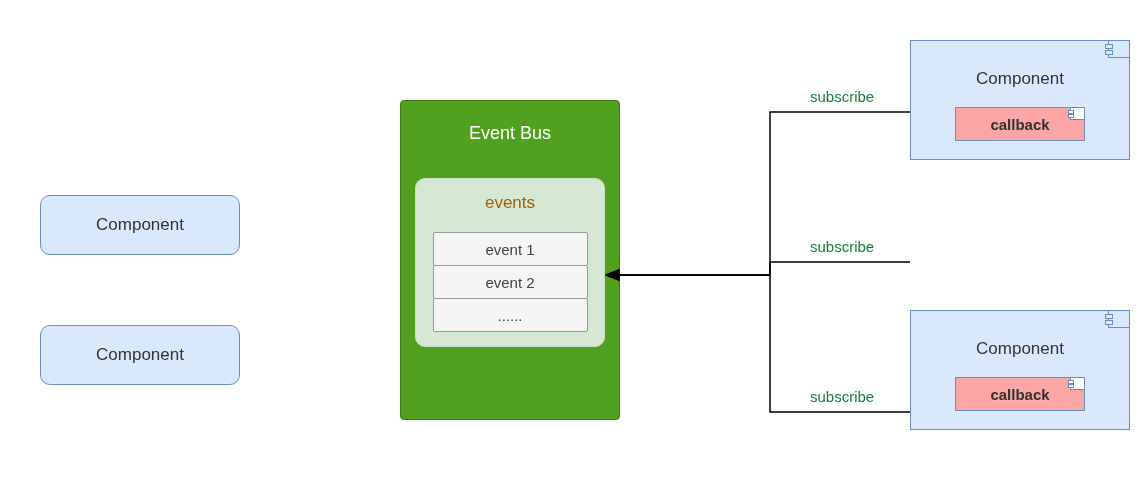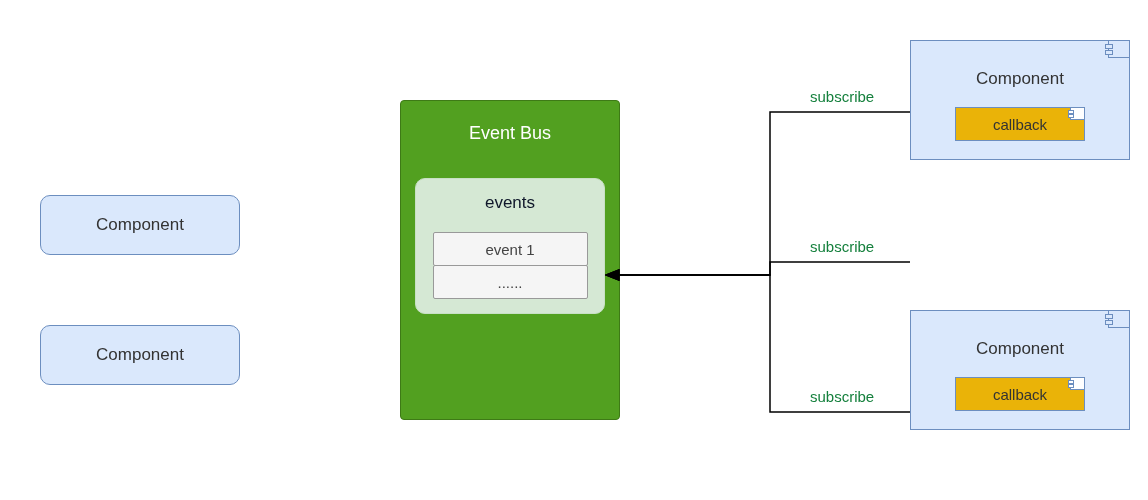--- a/index.html
+++ b/index.html
@@ -49,21 +49,21 @@
     background: #d5e8d4;
     border: 1px solid #c8e0c5;
     border-radius: 10px;
     width: 190px;
     padding: 14px 10px 14px 10px;
     display: flex;
     flex-direction: column;
     align-items: center;
   }
   .events-label {
-    color: #0f172a;
+    color: #a16207;
     font-size: 17px;
     margin-bottom: 20px;
   }
   .event-row {
     width: 155px;
     height: 34px;
     background: #f5f5f5;
     border: 1px solid #999;
     border-radius: 2px;
     display: flex;
@@ -111,28 +111,29 @@
   .uml-tab::after { top: 9px; }
   .component-card-title {
     margin-top: 28px;
     font-size: 17px;
     color: #333;
   }
   .callback-box {
     margin-top: 18px;
     width: 130px;
     height: 34px;
-    background: #eab308;
+    background: #fca5a5;
     border: 1px solid #6c8ebf;
     display: flex;
     align-items: center;
     justify-content: center;
     font-size: 15px;
     color: #333;
     position: relative;
+    font-weight: bold;
   }
   .callback-tab {
     position: absolute;
     top: -1px;
     right: -1px;
     width: 15px;
     height: 13px;
     background: #ffffff;
     border: 1px solid #6c8ebf;
   }
@@ -171,20 +172,21 @@
 </div>
 <div class="abs component-plain" style="left:40px; top:325px;">
   <span>Component</span>
 </div>
 
 <div class="abs event-bus" style="left:400px; top:100px;">
   <div class="event-bus-title">Event Bus</div>
   <div class="events-box">
     <div class="events-label">events</div>
     <div class="event-row">event 1</div>
+    <div class="event-row">event 2</div>
     <div class="event-row">......</div>
   </div>
 </div>
 
 <div class="abs component-card" style="left:910px; top:40px;">
   <div class="uml-tab"></div>
   <div class="component-card-title">Component</div>
   <div class="callback-box">
     <div class="callback-tab"></div>
     <span>callback</span>

